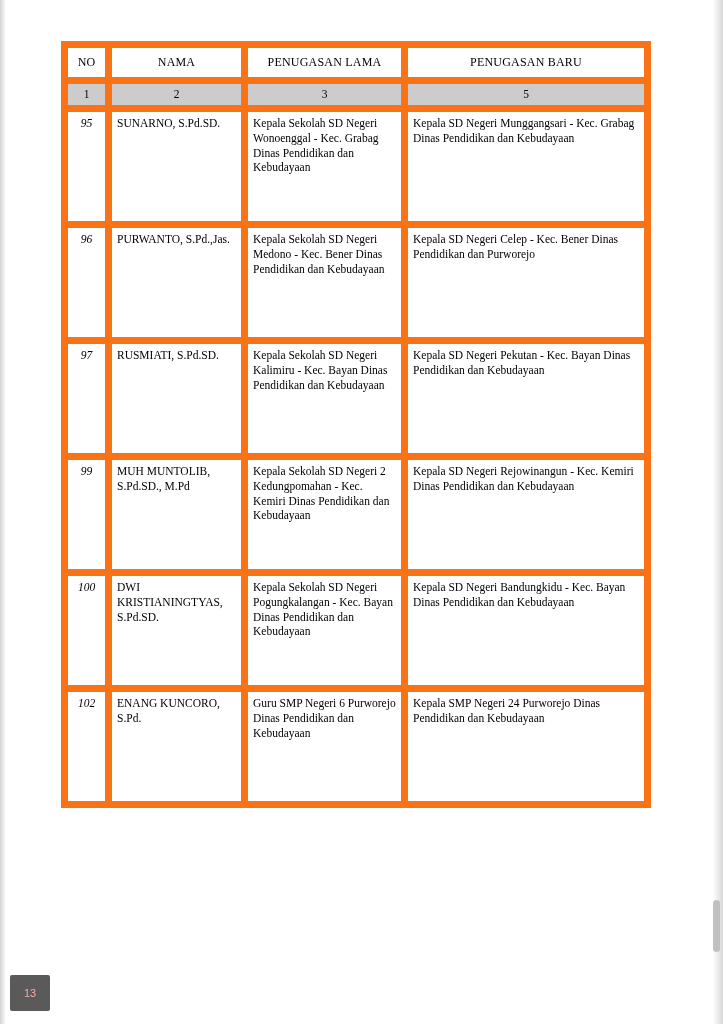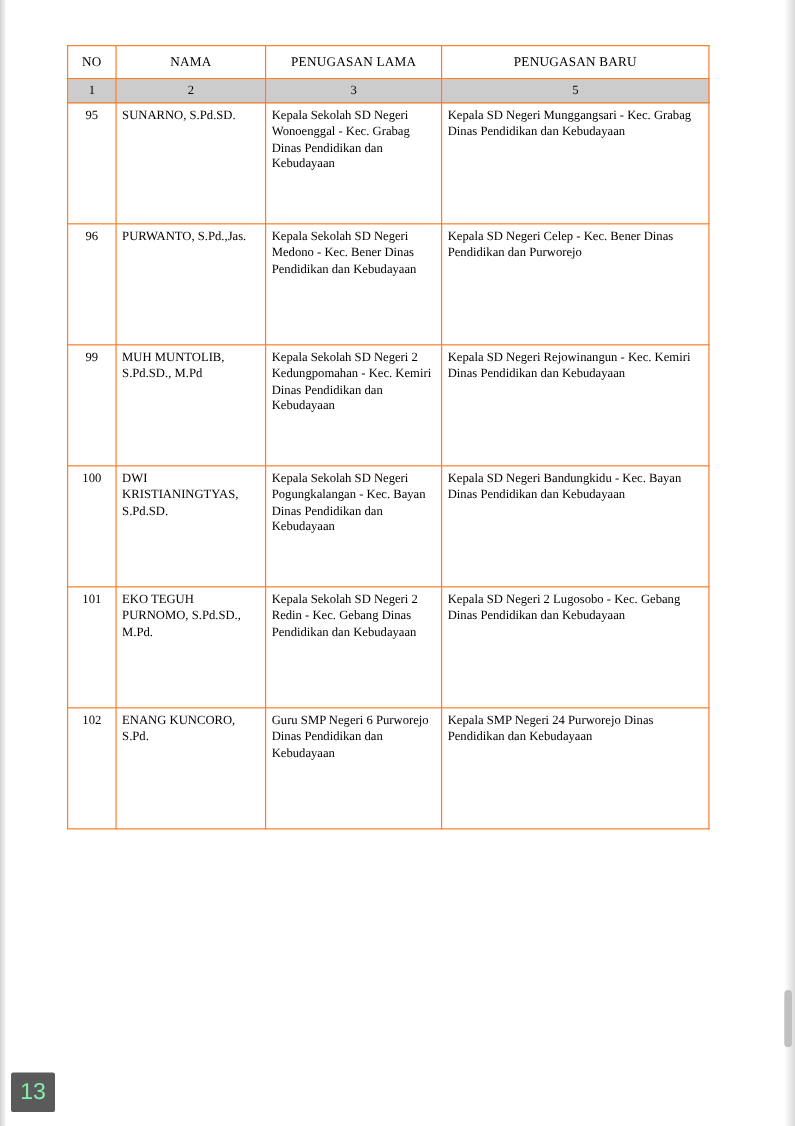--- a/index.html
+++ b/index.html
@@ -36,21 +36,21 @@
   }
   .doc-table {
     position: absolute;
     left: 61px;
     top: 41px;
     width: 583px;
     border-collapse: collapse;
     table-layout: fixed;
   }
   .doc-table td, .doc-table th {
-    border: 1px solid #f97316;
+    border: 7px solid #f97316;
     vertical-align: top;
     padding: 4px 5px 4px 5px;
     font-size: 11.5px;
     line-height: 1.28;
     font-weight: normal;
     color: #000;
   }
   .col-no   { width: 44px; }
   .col-nama { width: 136px; }
   .col-lama { width: 160px; }
@@ -65,35 +65,36 @@
   }
   tr.numrow td {
     background: #cccccc;
     text-align: center;
     vertical-align: middle;
     font-size: 11.5px;
     padding: 3px 4px;
   }
   td.c-no {
     text-align: center;
+    font-style: italic;
   }
   tbody tr td {
     height: 101px;
   }
 
   .page-badge {
     position: absolute;
     left: 10px;
     top: 975px;
     width: 40px;
     height: 36px;
     background: #5a5a5a;
-    color: #86efac;
+    color: #fca5a5;
     font-family: "Liberation Sans", sans-serif;
-    font-size: 21px;
+    font-size: 11px;
     display: flex;
     align-items: center;
     justify-content: center;
     border-radius: 2px;
   }
   .scroll-thumb {
     position: absolute;
     right: 3px;
     top: 900px;
     width: 7px;
@@ -137,36 +138,36 @@
         <td>Kepala Sekolah SD Negeri Wonoenggal - Kec. Grabag Dinas Pendidikan dan Kebudayaan</td>
         <td>Kepala SD Negeri Munggangsari - Kec. Grabag Dinas Pendidikan dan Kebudayaan</td>
       </tr>
       <tr>
         <td class="c-no">96</td>
         <td>PURWANTO, S.Pd.,Jas.</td>
         <td>Kepala Sekolah SD Negeri Medono - Kec. Bener Dinas Pendidikan dan Kebudayaan</td>
         <td>Kepala SD Negeri Celep - Kec. Bener Dinas Pendidikan dan Purworejo</td>
       </tr>
       <tr>
+        <td class="c-no">97</td>
+        <td>RUSMIATI, S.Pd.SD.</td>
+        <td>Kepala Sekolah SD Negeri Kalimiru - Kec. Bayan Dinas Pendidikan dan Kebudayaan</td>
+        <td>Kepala SD Negeri Pekutan - Kec. Bayan Dinas Pendidikan dan Kebudayaan</td>
+      </tr>
+      <tr>
         <td class="c-no">99</td>
         <td>MUH MUNTOLIB, S.Pd.SD., M.Pd</td>
         <td>Kepala Sekolah SD Negeri 2 Kedungpomahan - Kec. Kemiri Dinas Pendidikan dan Kebudayaan</td>
         <td>Kepala SD Negeri Rejowinangun - Kec. Kemiri Dinas Pendidikan dan Kebudayaan</td>
       </tr>
       <tr>
         <td class="c-no">100</td>
         <td>DWI KRISTIANINGTYAS, S.Pd.SD.</td>
         <td>Kepala Sekolah SD Negeri Pogungkalangan - Kec. Bayan Dinas Pendidikan dan Kebudayaan</td>
         <td>Kepala SD Negeri Bandungkidu - Kec. Bayan Dinas Pendidikan dan Kebudayaan</td>
-      </tr>
-      <tr>
-        <td class="c-no">101</td>
-        <td>EKO TEGUH PURNOMO, S.Pd.SD., M.Pd.</td>
-        <td>Kepala Sekolah SD Negeri 2 Redin - Kec. Gebang Dinas Pendidikan dan Kebudayaan</td>
-        <td>Kepala SD Negeri 2 Lugosobo - Kec. Gebang Dinas Pendidikan dan Kebudayaan</td>
       </tr>
       <tr>
         <td class="c-no">102</td>
         <td>ENANG KUNCORO, S.Pd.</td>
         <td>Guru SMP Negeri 6 Purworejo Dinas Pendidikan dan Kebudayaan</td>
         <td>Kepala SMP Negeri 24 Purworejo Dinas Pendidikan dan Kebudayaan</td>
       </tr>
     </tbody>
   </table>
 

